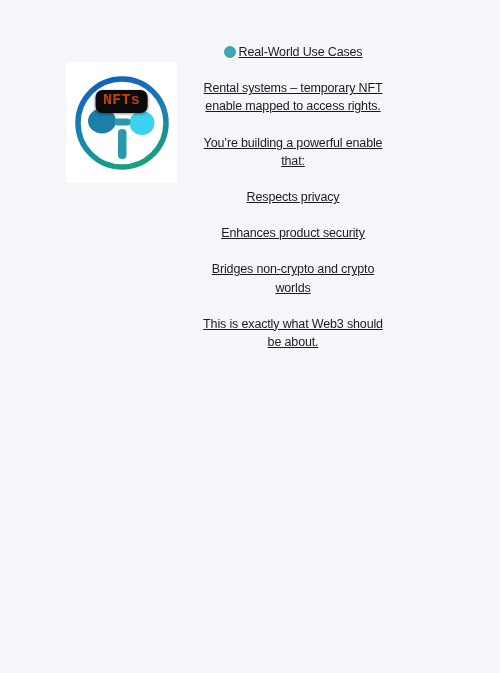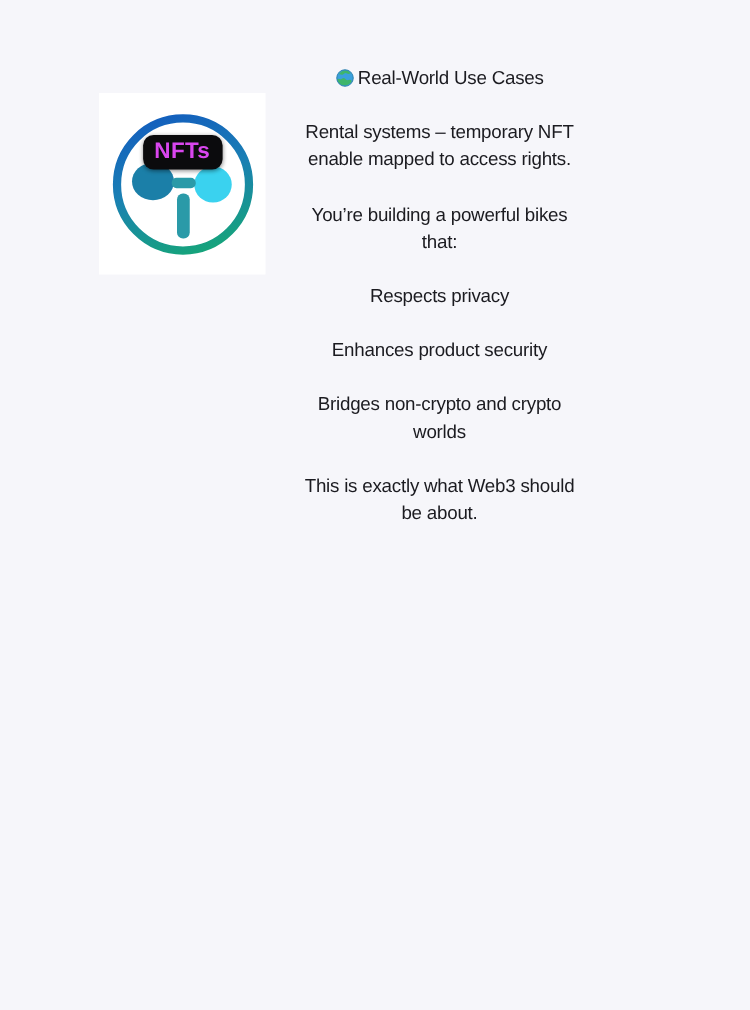--- a/index.html
+++ b/index.html
@@ -50,22 +50,22 @@
     top: 19px;
     transform: translateX(-50%);
     background: #0b0b0d;
     border-radius: 7px;
     padding: 3px 8px 4px 8px;
     box-shadow: 0 1px 3px rgba(0,0,0,0.45);
     z-index: 4;
   }
   #nft-badge-label {
     display: block;
-    color: #d946ef;
-    font-family: Liberation Sans, sans-serif;
+    color: #c2410c;
+    font-family: Liberation Mono, monospace;
     font-size: 15px;
     font-weight: bold;
     letter-spacing: 0.2px;
     line-height: 16px;
     text-align: center;
     white-space: nowrap;
   }
 
   
   #text-column {
@@ -76,20 +76,21 @@
     text-align: center;
     color: #1b1b20;
     font-family: "Liberation Sans", sans-serif;
     font-size: 12.5px;
     line-height: 18.2px;
     font-stretch: condensed;
     letter-spacing: -0.15px;
   }
   .block {
     margin: 0 0 18px 0;
+    text-decoration: underline;
   }
   .block:last-child {
     margin-bottom: 0;
   }
   .para {
     margin: 0;
     padding: 0;
   }
   .heading-line {
     margin: 0;
@@ -142,21 +143,21 @@
       </div>
     </div>
 
 
 
     <div class="block">
       <p class="para">Rental systems – temporary NFT enable mapped to access rights.</p>
     </div>
 
     <div class="block">
-      <p class="para">You’re building a powerful bikes that:</p>
+      <p class="para">You’re building a powerful enable that:</p>
     </div>
 
     <div class="block">
       <p class="para">Respects privacy</p>
     </div>
 
     <div class="block">
       <p class="para">Enhances product security</p>
     </div>
 

